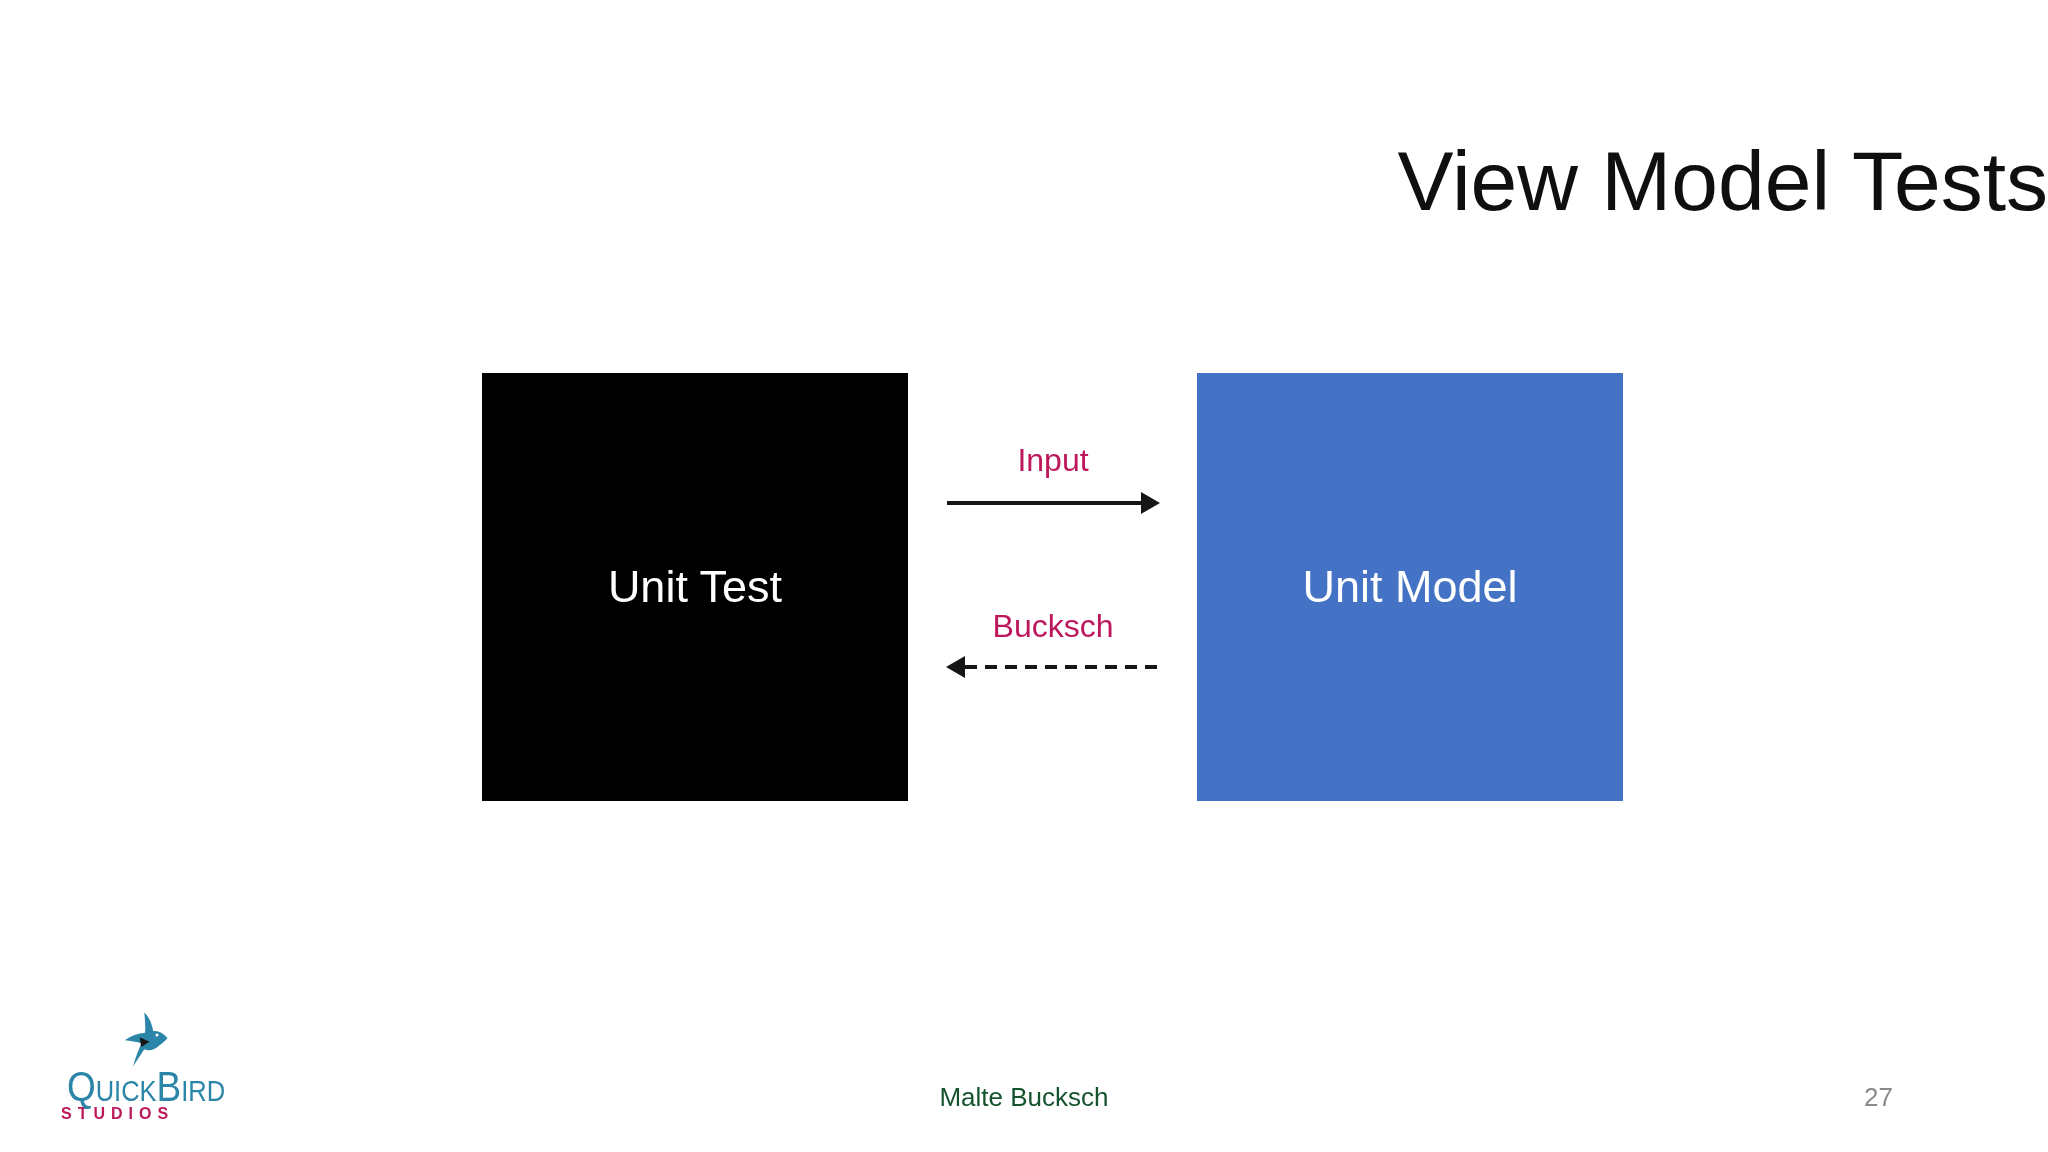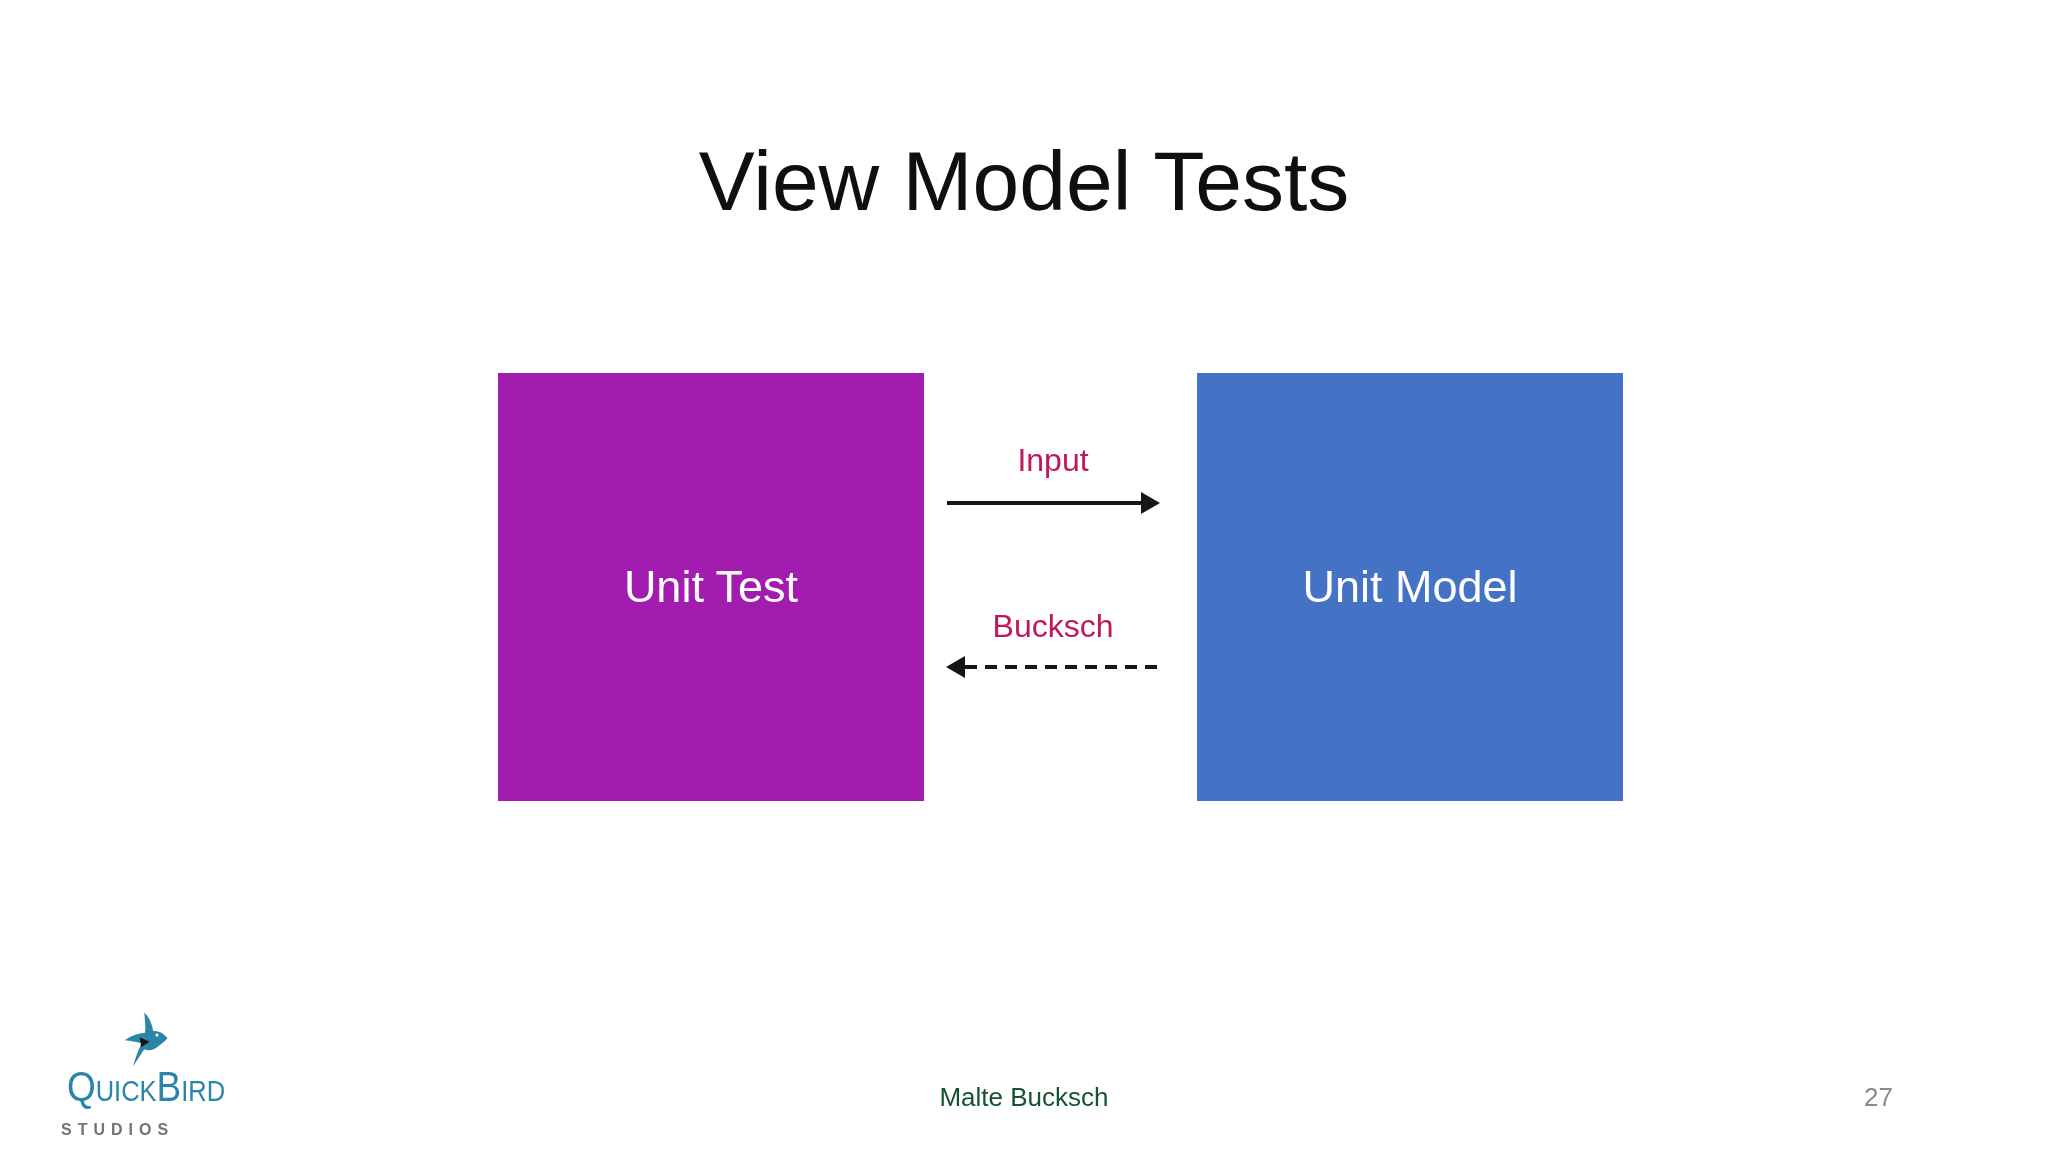--- a/index.html
+++ b/index.html
@@ -2,21 +2,21 @@
 <html><head>
 <meta charset="utf-8">
 <style>
   html, body { margin:0; padding:0; background:#ffffff; }
   .slide {
     position:relative; width:2048px; height:1152px; background:#ffffff;
     overflow:hidden; font-family:"Liberation Sans", sans-serif;
   }
   .title {
     position:absolute; left:0; top:138px; width:100%; margin:0;
-    text-align:center; font-size:84px; line-height:86px; font-weight:300;
+    text-align:right; font-size:84px; line-height:86px; font-weight:300;
     color:#0f0f0f; letter-spacing:0;
   }
   .box {
     position:absolute; top:373px; width:426px; height:428px;
     display:flex; align-items:center; justify-content:center;
     color:#ffffff; font-size:45px; font-weight:400;
   }
   .box-left  { left:482px; }
   .box-right { left:1197px; }
 
@@ -47,39 +47,39 @@
   }
 
   .logo { position:absolute; left:55px; top:1012px; width:198px; }
   .logo svg { display:block; margin:0 auto 0 66px; }
   .logo-brand {
     font-size:42px; line-height:34px; font-variant:small-caps; font-weight:400;
     color:#2b85a8; transform:scaleX(0.88); transform-origin:center; white-space:nowrap;
   }
   .logo-sub {
     font-size:16px; letter-spacing:6px; padding-left:6px; font-weight:bold;
-    color:#737373; margin-top:17px; white-space:nowrap;
+    color:#be185d; margin-top:1px; white-space:nowrap;
   }
 
   .footer-name {
     position:absolute; left:0; top:1082px; width:100%; text-align:center;
     font-size:26px; color:#14532d;
   }
   .footer-page {
     position:absolute; left:1864px; top:1082px; font-size:26px; color:#8a8a8a;
   }
 </style>
 </head>
 <body>
 
 <div class="slide">
 
   <h1 class="title">View Model Tests</h1>
 
-  <div class="box box-left" style="background-color: #a21caf; margin-left: 16px;">
+  <div class="box box-left" style="background-color: #000000;">
     <span>Unit Test</span>
   </div>
 
   <div class="box box-right" style="background-color: rgb(68, 114, 196);">
     <span>Unit Model</span>
   </div>
 
   <div class="arrow-label input-label">Input</div>
   <div class="arrow-line-solid"></div>
   <div class="arrowhead-right"></div>

